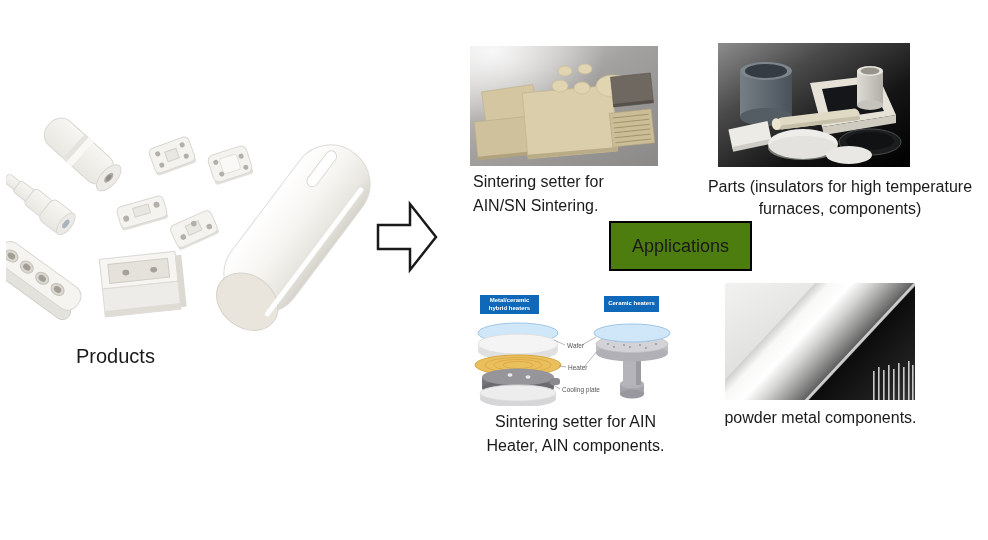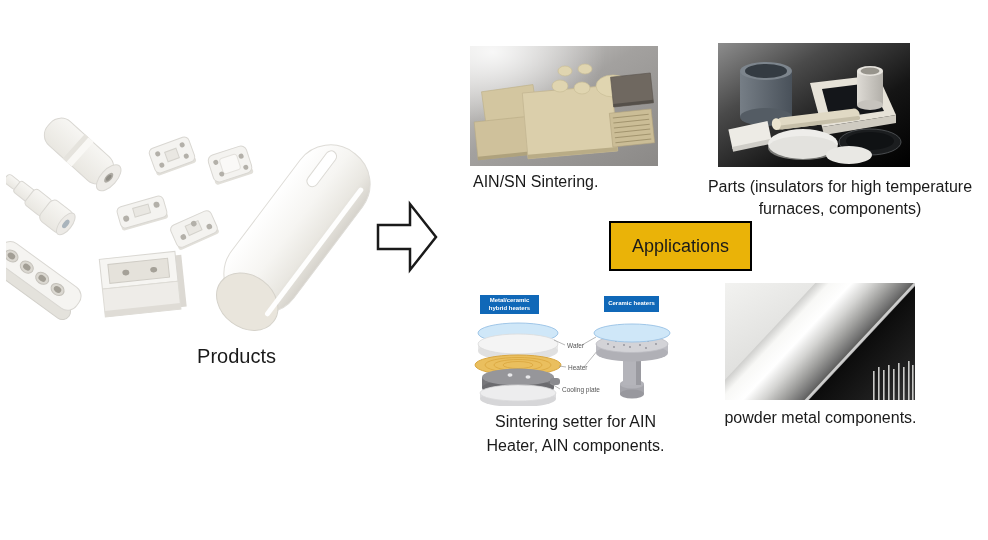--- a/index.html
+++ b/index.html
@@ -4,23 +4,23 @@
 <style>
   html,body{margin:0;padding:0;background:#fff;}
   .canvas{
     position:relative;width:988px;height:540px;background:#ffffff;overflow:hidden;
     font-family:"Liberation Sans",sans-serif;color:#1a1a1a;
   }
   .abs{position:absolute;}
   .caption{font-size:16px;line-height:24px;color:#1a1a1a;}
   .caption.center{text-align:center;}
   .caption span{display:block;}
-  .products-label{left:76px;top:345px;width:200px;text-align:right;font-size:20px;}
+  .products-label{left:76px;top:345px;width:200px;text-align:left;font-size:20px;}
   .applications-box{
-    left:609px;top:221px;width:139px;height:46px;border:2px solid #000;background:#eab308;
+    left:609px;top:221px;width:139px;height:46px;border:2px solid #000;background:#4d7c0f;
     display:flex;align-items:center;justify-content:center;font-size:18px;
   }
   .photo{overflow:hidden;}
   .blue-label{
     background:#1068b8;color:#ffffff;display:flex;flex-direction:column;
     align-items:center;justify-content:center;font-size:6px;line-height:7.5px;
     text-align:center;font-weight:bold;
   }
   svg{display:block;}
 </style>
@@ -188,20 +188,21 @@
           <line x1="-18" y1="-2" x2="18" y2="-2"></line>
             <line x1="-18" y1="3" x2="18" y2="3"></line>
           <line x1="-18" y1="8" x2="18" y2="8"></line>
             <line x1="-18" y1="13" x2="18" y2="13"></line>
         </g>
       </g>
     </svg>
   </div>
 
   <div class="abs caption" style="left:473px;top:170px;width:200px;">
+    <span>Sintering setter for</span>
     <span>AIN/SN Sintering.</span>
   </div>
 
   <div class="abs photo" style="left:718px;top:43px;width:192px;height:124px;">
     <svg width="192" height="124" viewBox="0 0 192 124">
       <defs>
         <linearGradient id="g2bg" x1="0" y1="0" x2="1" y2="1">
           <stop offset="0" stop-color="#8d8d8d"></stop>
             <stop offset="0.3" stop-color="#4a4a4a"></stop>
           <stop offset="0.65" stop-color="#151515"></stop>

